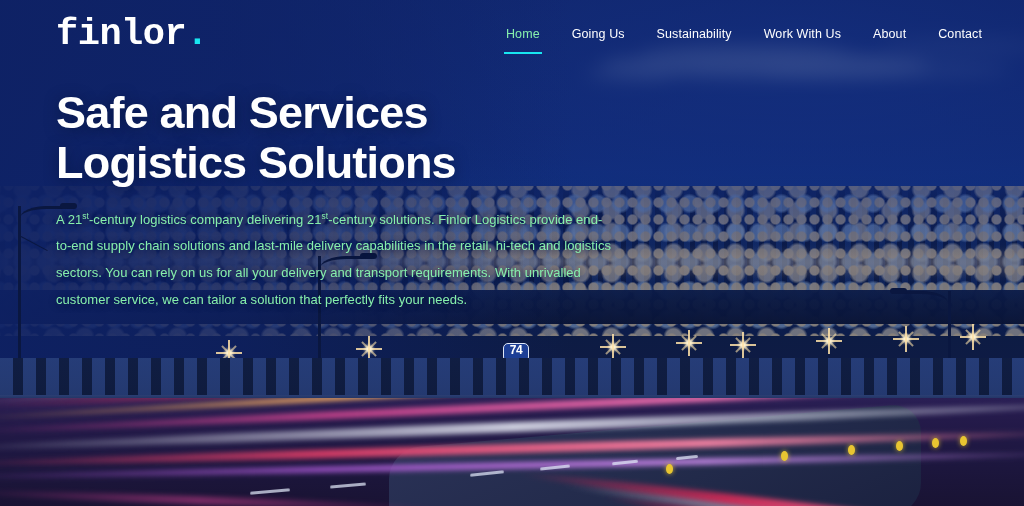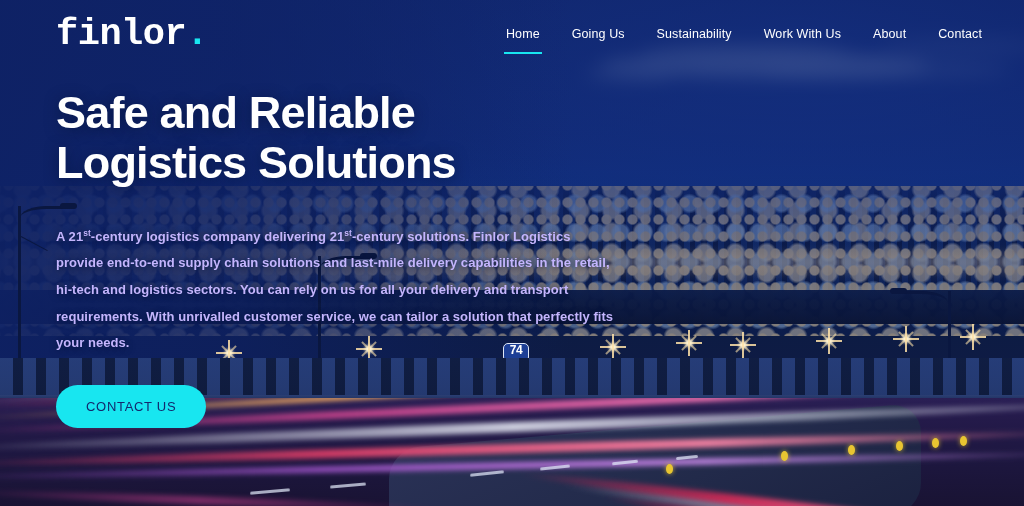--- a/index.html
+++ b/index.html
@@ -208,21 +208,21 @@
     display:flex; align-items:center; gap:0;
   }
   .nav a {
     position:relative;
     color:#ffffff; text-decoration:none;
     font-size:12.5px; font-weight:400;
     padding:6px 16px;
     white-space:nowrap;
     letter-spacing:.1px;
   }
-  .nav a.active { color:#ffffff; }
+  .nav a.active { color:#86efac; }
   .nav a.active::after {
     content:""; position:absolute;
     left:14px; right:14px; bottom:-7px; height:2.5px;
     background:#18e6f0;
   }
   .nav .phone {
     color:#ffffff; font-size:12.5px; padding:6px 0 6px 20px;
     text-decoration:none; white-space:nowrap;
   }
 
@@ -241,25 +241,25 @@
   }
   .subhead {
     margin-top:18px;
     color:#18e6f0;
     font-size:24px;
     font-weight:bold;
     letter-spacing:-.3px;
     text-shadow:0 2px 10px rgba(5,16,50,.5);
   }
   p.body {
-    margin-top:35px;
+    margin-top:18px;
     width:560px;
-    color:#c4b5fd;
+    color:#86efac;
     font-size:13px;
-    font-weight:bold;
+    font-weight:normal;
     line-height:2.05;
     letter-spacing:.05px;
     text-shadow:0 1px 7px rgba(5,16,50,.75);
   }
   p.body sup { font-size:8.5px; vertical-align:super; }
 
   .cta {
     display:inline-block;
     margin-top:28px;
     background:#18e6f0;
@@ -402,23 +402,22 @@
       <a href="#">Going Us</a>
       <a href="#">Sustainability</a>
       <a href="#">Work With Us</a>
       <a href="#">About</a>
       <a href="#">Contact</a>
     </nav>
   </header>
 
   <div class="content">
     <h1 class="headline">
-      <span>Safe and Reliable</span><br>
+      <span>Safe and Services</span><br>
       <span>Logistics Solutions</span>
     </h1>
 
 
     <p class="body"><span>A 21</span><sup>st</sup><span>-century logistics company delivering 21</span><sup>st</sup><span>-century solutions. Finlor Logistics provide end-to-end supply chain solutions and last-mile delivery capabilities in the retail, hi-tech and logistics sectors. You can rely on us for all your delivery and transport requirements. With unrivalled customer service, we can tailor a solution that perfectly fits your needs.</span></p>
 
-    <button class="cta">CONTACT US</button>
   </div>
 
 </div>
 
 </body></html>

